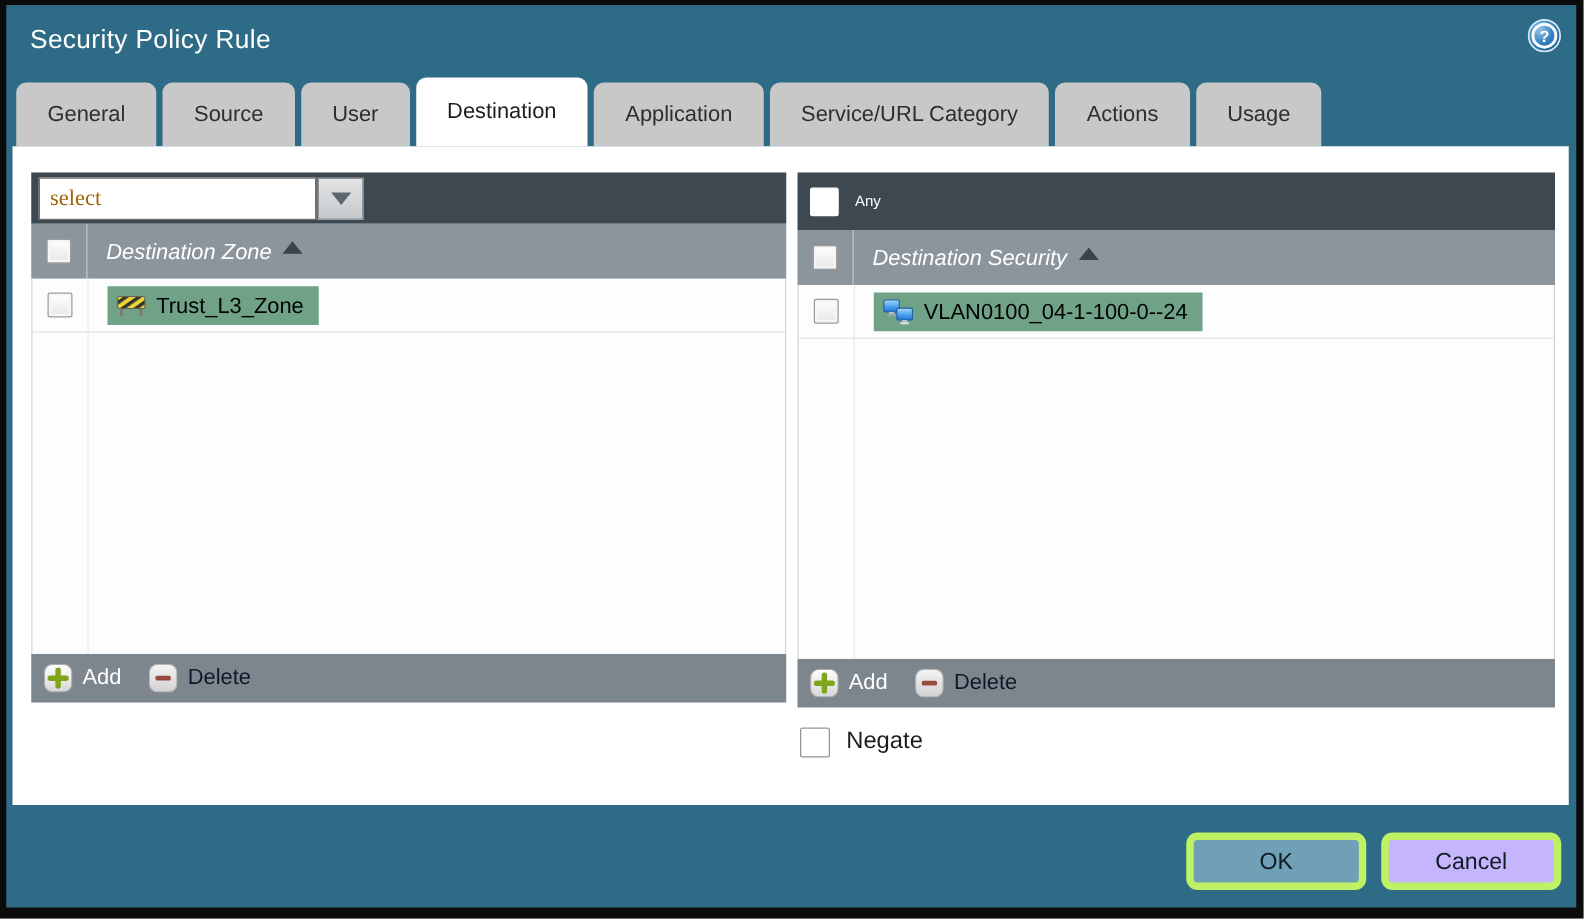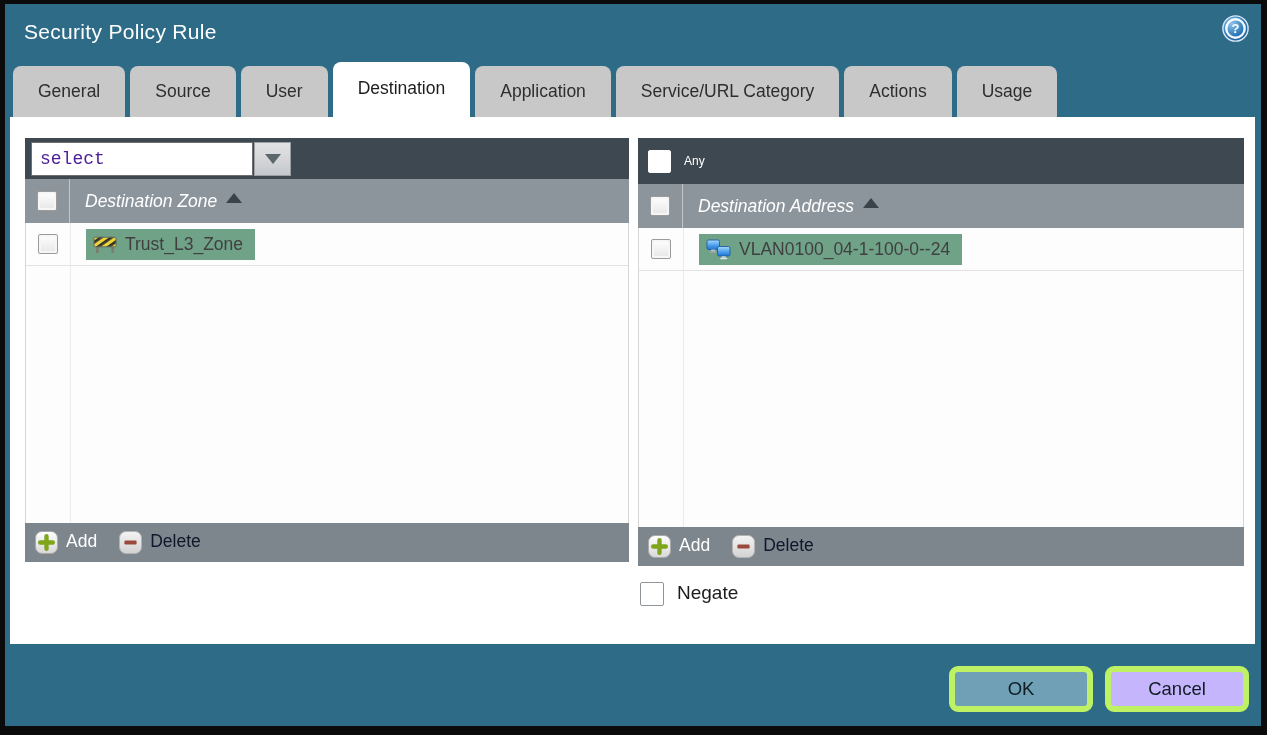--- a/index.html
+++ b/index.html
@@ -45,22 +45,22 @@
   .panel-addresses { left:628px; top:21px; width:606px; height:428px; }
 
   .topbar {
     background:#3E4850; display:flex; align-items:center; flex:0 0 auto;
   }
   .topbar-zones { height:41px; padding-left:6px; }
   .topbar-addresses { height:46px; padding-left:10px; gap:13px; }
 
   .filter-input {
     width:222px; height:34px; border:1px solid #6e6e6e; background:#ffffff;
-    font-size:18px; padding:0 8px; color:#4c1d95; outline:none;
-    font-family:Liberation Mono, monospace; border-radius:0;
+    font-size:18px; padding:0 8px; color:#a16207; outline:none;
+    font-family:Liberation Serif, serif; border-radius:0;
   }
   .dd-btn {
     width:37px; height:34px; margin-left:1px;
     background:linear-gradient(#e2e3e4,#c6c9cc);
     border:1px solid #9aa0a5; display:flex; align-items:center; justify-content:center;
     cursor:pointer;
   }
   .tri-down {
     width:0; height:0; border-left:8px solid transparent; border-right:8px solid transparent;
     border-top:10px solid #5c666d;
@@ -101,21 +101,21 @@
     background:linear-gradient(#ffffff,#e6e6e6);
     box-shadow:inset 0 0 0 2px #f6f6f6; cursor:pointer;
   }
   .checkbox.dark-bg {
     width:23px; height:23px; background:#ffffff; border:1px solid #ffffff;
     box-shadow:none; border-radius:2px;
   }
 
   .chip {
     display:inline-flex; align-items:center; gap:8px;
-    background:#6FA287; color:#404040; font-size:17.5px;
+    background:#6FA287; color:#000000; font-size:17.5px;
     padding:5px 12px 5px 7px; margin-left:15px; cursor:pointer;
   }
 
   .panel-footer {
     height:39px; background:#7E868D; display:flex; align-items:center;
     padding-left:10px; gap:22px; flex:0 0 auto;
   }
   .footer-btn { display:flex; align-items:flex-start; gap:8px; cursor:pointer; }
   .footer-btn .lbl { color:#ffffff; font-size:17.5px; }
   .footer-btn.disabled { cursor:default; }
@@ -251,21 +251,21 @@
         <div class="topbar topbar-addresses">
           <div class="checkbox dark-bg"></div>
           <span class="any-label">Any</span>
         </div>
 
         <div class="colheader">
           <div class="cb-cell">
             <div class="checkbox"></div>
           </div>
           <div class="colheader-label">
-            <span>Destination Address</span>
+            <span>Destination Security</span>
             <span class="tri-up"></span>
           </div>
         </div>
 
         <div class="body">
           <div class="row">
             <div class="cb-cell">
               <div class="checkbox"></div>
             </div>
             <div class="chip">

